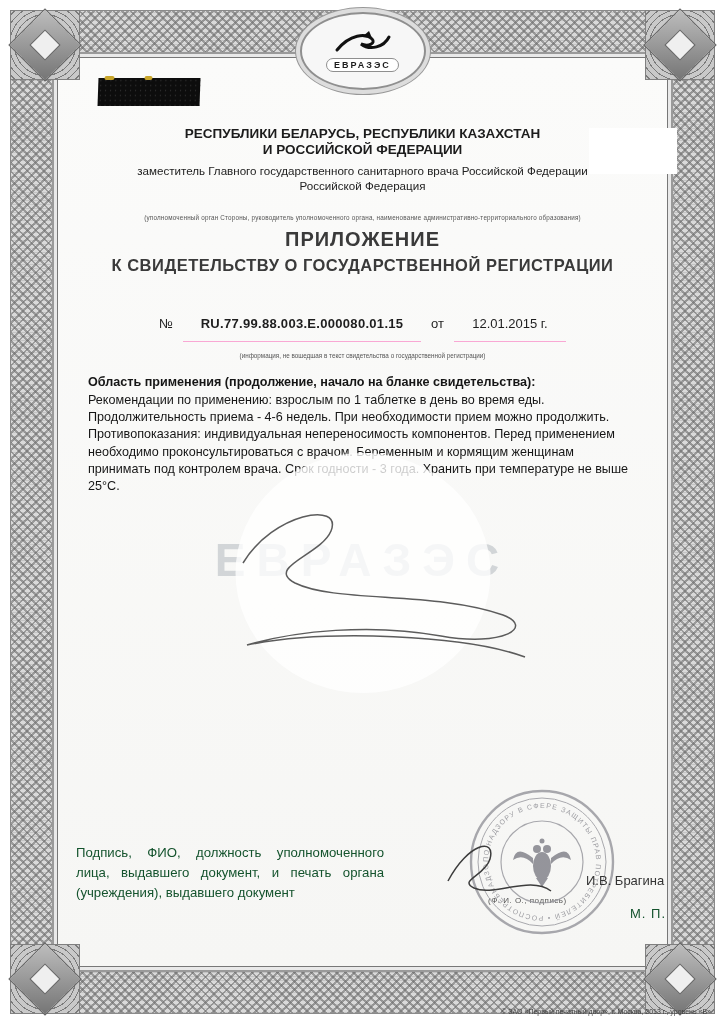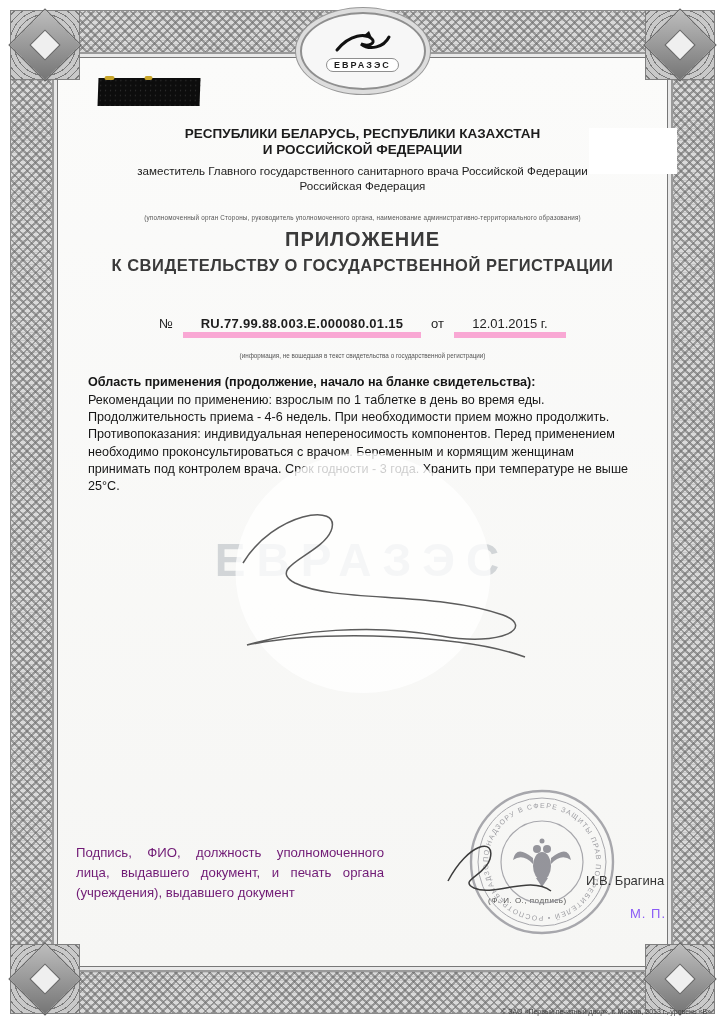--- a/index.html
+++ b/index.html
@@ -48,45 +48,45 @@
   .h-bold{font-size:13.5px;font-weight:bold;line-height:1.18;color:#1c1c1c;}
   .h-reg{font-size:11.6px;line-height:1.32;color:#222;}
   .h-gap{height:5px;}
   .tiny-note{font-size:6.3px;color:#555;margin-top:21px;letter-spacing:.2px;}
   .title1{font-size:20px;font-weight:bold;letter-spacing:1px;color:#3a3a3a;margin-top:7px;}
   .title2{font-size:16.5px;font-weight:bold;letter-spacing:.5px;color:#3a3a3a;margin-top:5px;text-align:center;}
 
   
   .regrow{position:absolute;top:258px;left:0;right:0;display:flex;align-items:baseline;justify-content:center;
     font-size:13px;color:#1e1e1e;gap:10px;}
-  .u{border-bottom:6px solid #f9a8d4;padding-bottom:1px;text-align:center;}
+  .u{border-bottom:1px solid #f9a8d4;padding-bottom:10px;text-align:center;}
   .regnum{width:238px;font-weight:600;letter-spacing:.3px;}
   .regdate{width:112px;}
   .subnote{position:absolute;top:294px;left:0;right:0;text-align:center;font-size:6.3px;color:#555;}
 
   
   .body-block{position:absolute;top:316px;left:30px;right:28px;font-size:12.6px;line-height:1.36;color:#161616;}
   .body-head{font-weight:bold;margin-bottom:1px;}
 
   
   .wm{position:absolute;top:395px;left:0;right:0;height:280px;}
   .wm-text{position:absolute;top:80px;width:100%;text-align:center;font-size:46px;font-weight:bold;
     letter-spacing:11px;color:#b9bfc4;opacity:.6;}
   .wm-circle{position:absolute;left:50%;top:0;transform:translateX(-50%);width:255px;height:240px;
     border-radius:50%;background:rgba(255,255,255,.78);}
   .big-sign{position:absolute;top:40px;left:145px;}
 
   
   .foot-text{position:absolute;top:785px;left:18px;width:308px;font-size:13.2px;line-height:1.5;
-    color:#701a75;text-align:justify;}
+    color:#14532d;text-align:justify;}
   .sig-note{position:absolute;top:838px;left:430px;font-size:8px;color:#555;letter-spacing:.5px;}
   .stamp{position:absolute;top:728px;left:408px;width:152px;height:152px;opacity:.85;}
   .foot-sign{position:absolute;top:775px;left:378px;}
   .signer{position:absolute;top:815px;left:528px;font-size:13px;color:#333;}
-  .mp{position:absolute;top:848px;left:572px;font-size:13px;color:#8b5cf6;letter-spacing:1px;}
+  .mp{position:absolute;top:848px;left:572px;font-size:13px;color:#14532d;letter-spacing:1px;}
 
   .copyright{position:absolute;right:14px;bottom:9px;z-index:6;font-size:7px;color:#3e3e3e;}
 </style>
 </head>
 <body>
 
 <div class="page">
 
   <div class="frame"></div>
   <div class="corner tl"></div>
@@ -110,21 +110,21 @@
   </div>
   <div class="patch"></div>
 
   <div class="content">
 
     <div class="header">
       <div class="h-bold">РЕСПУБЛИКИ БЕЛАРУСЬ, РЕСПУБЛИКИ КАЗАХСТАН</div>
       <div class="h-bold">И РОССИЙСКОЙ ФЕДЕРАЦИИ</div>
       <div class="h-gap"></div>
       <div class="h-reg">заместитель Главного государственного санитарного врача Российской Федерации</div>
-      <div class="h-reg">Российская Федерация</div>
+      <div class="h-reg">Российской Федерация</div>
       <div class="tiny-note">(уполномоченный орган Стороны, руководитель уполномоченного органа, наименование административно-территориального образования)</div>
       <div class="title1">ПРИЛОЖЕНИЕ</div>
       <div class="title2">К СВИДЕТЕЛЬСТВУ О ГОСУДАРСТВЕННОЙ РЕГИСТРАЦИИ</div>
     </div>
 
     <div class="regrow">
       <span>№</span>
       <span class="u regnum">RU.77.99.88.003.E.000080.01.15</span>
       <span>от</span>
       <span class="u regdate">12.01.2015 г.</span>

